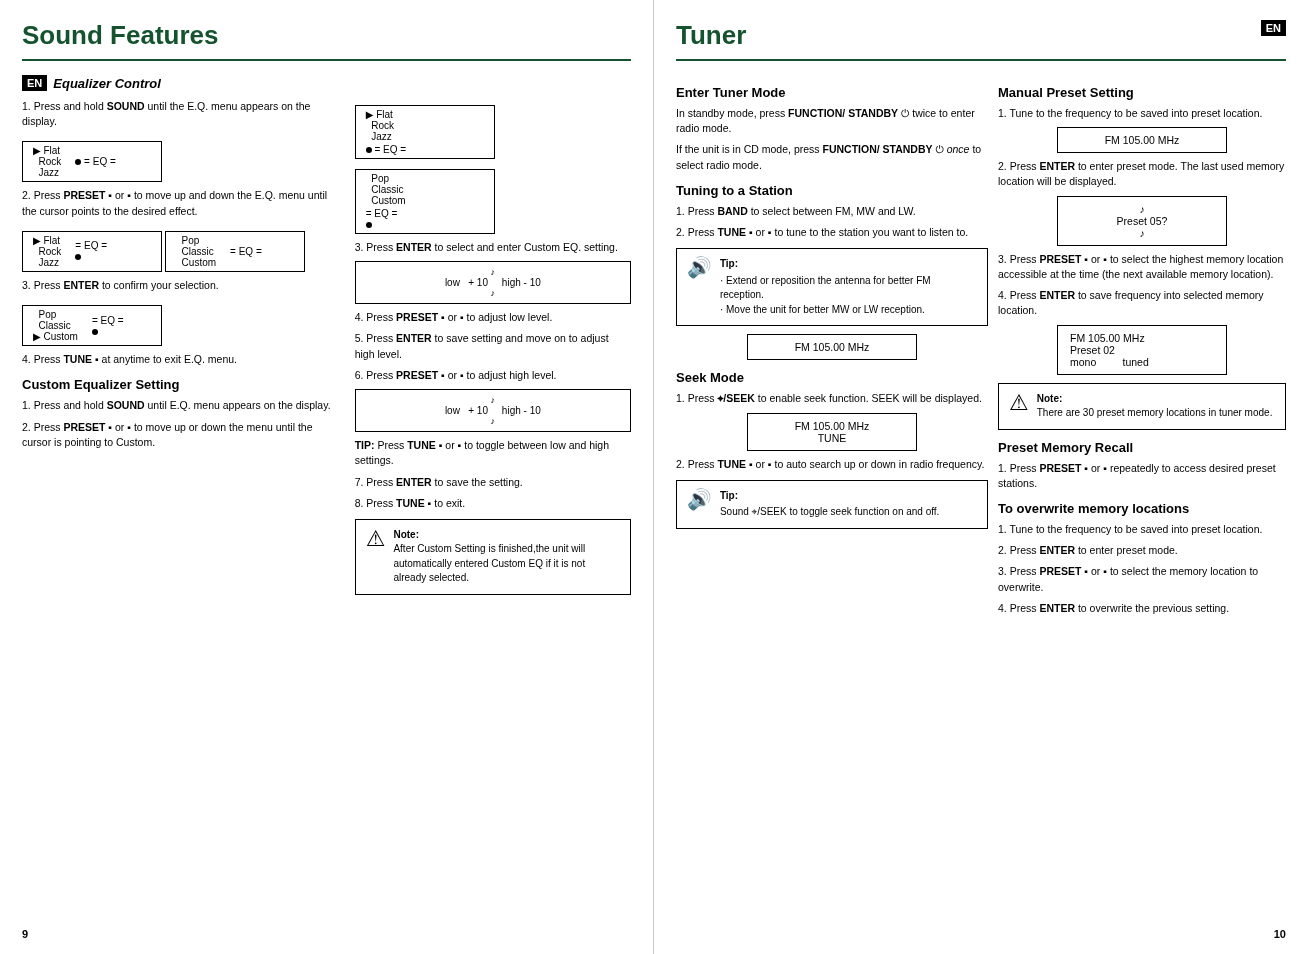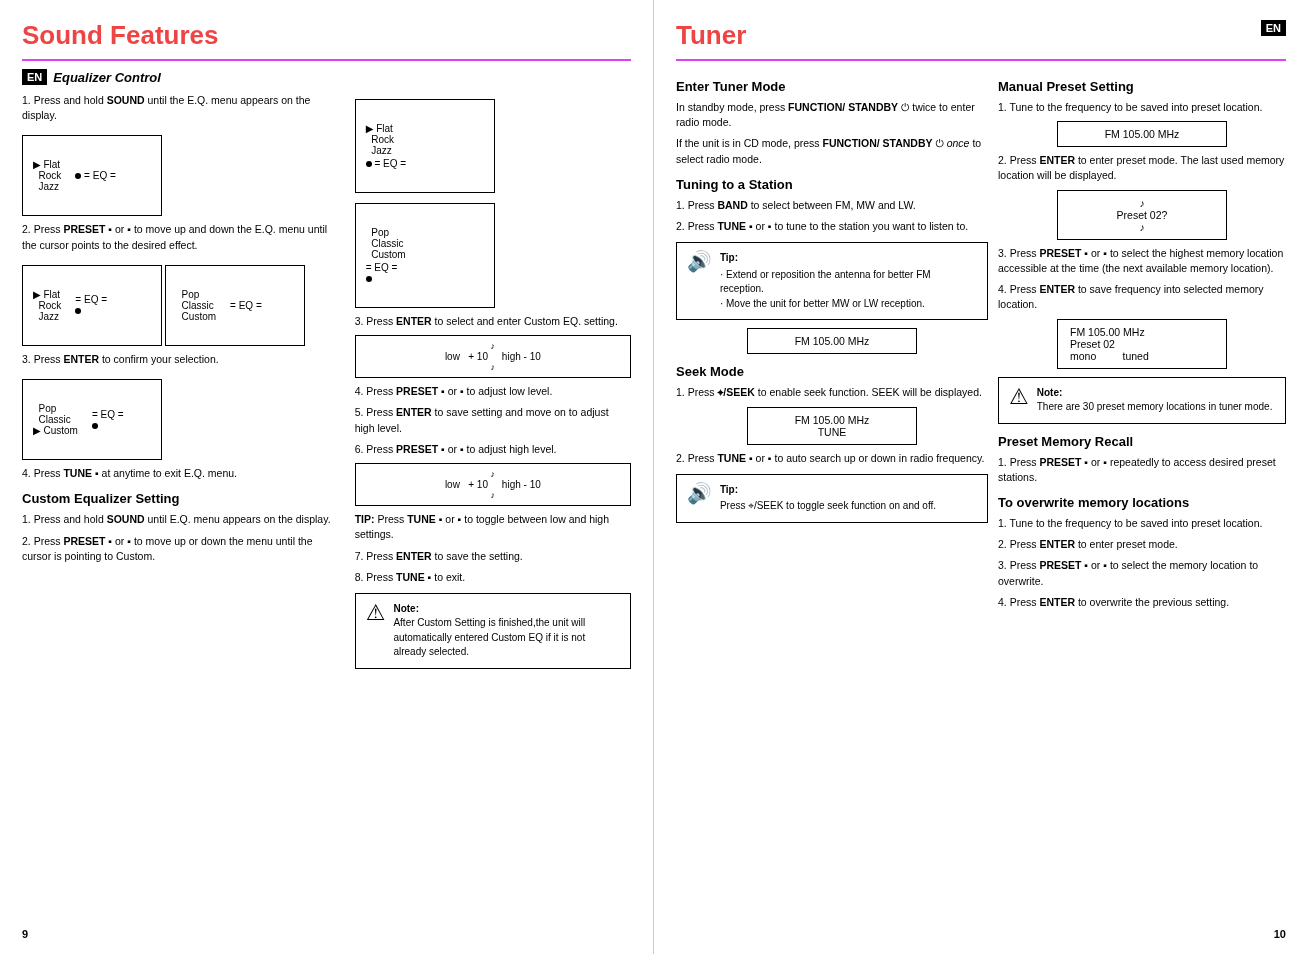--- a/index.html
+++ b/index.html
@@ -24,23 +24,23 @@
       position: relative;
     }
     .right-page {
       width: 50%;
       padding: 20px 22px;
       position: relative;
     }
     .page-title {
       font-size: 26px;
       font-weight: bold;
-      color: #ef4444;
-      margin-bottom: 8px;
-      border-bottom: 2px solid #d946ef;
+      color: #14532d;
+      margin-bottom: 14px;
+      border-bottom: 2px solid #14532d;
       padding-bottom: 8px;
     }
     .section-header {
       display: flex;
       align-items: center;
       margin-bottom: 8px;
     }
     .en-badge {
       background: #000;
       color: #fff;
@@ -125,21 +125,21 @@
     }
     .tip-icon {
       font-size: 20px;
       line-height: 1;
       flex-shrink: 0;
     }
     .tip-content { flex: 1; }
     .tip-title { font-weight: bold; font-size: 10px; margin-bottom: 2px; }
     .eq-box {
       border: 1px solid #000;
-      padding: 23px 10px;
+      padding: 3px 10px;
       margin: 6px 0;
       display: inline-block;
       min-width: 140px;
       font-size: 10px;
     }
     .eq-row {
       display: flex;
       align-items: center;
       gap: 6px;
       font-size: 10px;
@@ -359,38 +359,38 @@
           <div>FM 105.00 MHz</div>
           <div>TUNE</div>
         </div>
 
         <p class="body-text">2.  Press <b>TUNE</b>  ▪  or   ▪   to auto search up or down in radio  frequency.</p>
 
         <div class="tip-box">
           <span class="tip-icon">🔊</span>
           <div class="tip-content">
             <div class="tip-title">Tip:</div>
-            <div>Press ⌖/SEEK to toggle seek function on and off.</div>
+            <div>Sound ⌖/SEEK to toggle seek function on and off.</div>
           </div>
         </div>
 
       </div>
 
       <div style="width:48%;">
 
         <div class="section-title2">Manual Preset Setting</div>
         <p class="body-text">1.  Tune to the frequency to be saved into preset location.</p>
 
         <div class="fm-display">FM 105.00 MHz</div>
 
         <p class="body-text">2.  Press <b>ENTER</b>  to enter preset mode. The last used memory location will be displayed.</p>
 
         <div class="preset-display">
           <div>♪</div>
-          <div>Preset 02?</div>
+          <div>Preset 05?</div>
           <div>♪</div>
         </div>
 
         <p class="body-text">3.  Press <b>PRESET</b>  ▪  or  ▪  to select the highest memory location accessible at the time (the next available memory location).</p>
         <p class="body-text">4.  Press <b>ENTER</b>  to save frequency into selected memory location.</p>
 
         <div class="preset-display" style="text-align:left;padding:6px 12px;">
           <div>FM 105.00 MHz</div>
           <div>Preset 02</div>
           <div>mono &nbsp;&nbsp;&nbsp;&nbsp;&nbsp;&nbsp;&nbsp;&nbsp;tuned</div>

